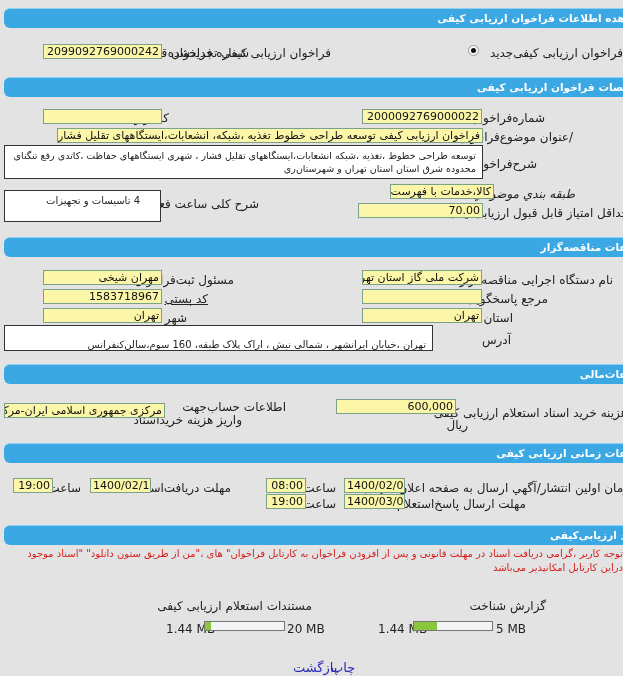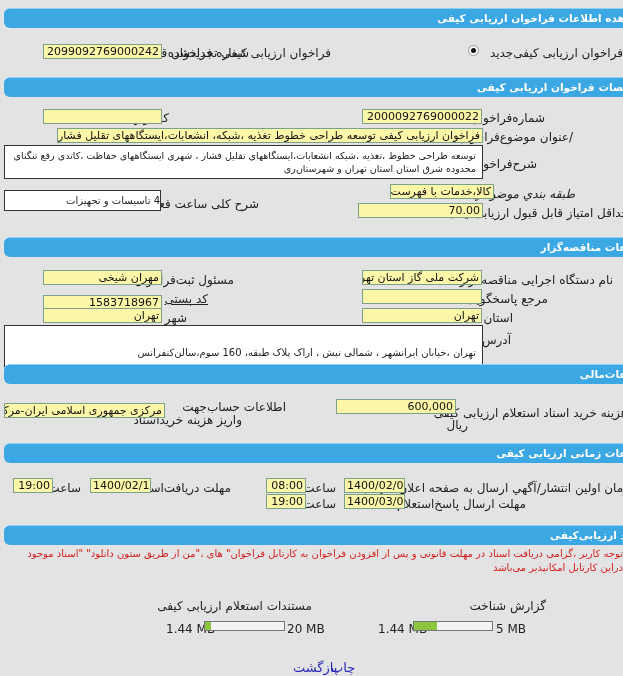--- a/index.html
+++ b/index.html
@@ -75,39 +75,39 @@
 <div class="lbl" style="right:50px; top:130px;">/عنوان  موضوع‌فراخوان</div>
 <div class="fld rtl" style="left:57px; top:128px; width:426px;">فراخوان ارزیابی کیفی توسعه طراحی خطوط تغذیه ،شبکه، انشعابات،ایستگاههای تقلیل فشار شهری</div>
 <div class="lbl" style="right:86px; top:157px;">شرح‌فراخوان</div>
 <div class="box" style="left:4px; top:145px; width:479px; height:34px; font-size:9.5px;">توسعه طراحی خطوط ،تغذیه ،شبکه  انشعابات،ایستگاههای تقلیل فشار ، شهری  ایستگاههای حفاظت ،کاتدی رفع  تنگنای محدوده شرق  استان استان تهران و  شهرستان‌ری</div>
 
 <div class="lbl" style="right:48px; top:187px;font-style:italic;">طبقه  بندي  موضوعي</div>
 <div class="fld rtl" style="left:362px; top:184px; width:104px;margin-left:28px;">کالا،خدمات با فهرست بها</div>
 <div class="lbl" style="right:-6px; top:206px;">حداقل  امتیاز قابل قبول  ارزیابی‌کیفی</div>
 <div class="fld" style="left:358px; top:203px; width:125px;">70.00</div>
 <div class="lbl" style="right:364px; top:197px;">شرح کلی ساعت فعالیت</div>
-<div class="box" style="left:4px; top:190px; width:157px; height:21px; padding:3px 0;">4  تاسیسات و تجهیزات</div>
+<div class="box" style="left:4px; top:190px; width:157px; height:32px; padding:3px 20px;">4  تاسیسات و تجهیزات</div>
 
 <div class="bar" style="top:237px;">
   <span style="right:-4px;">اطلاعات مناقصه‌گزار</span>
 </div>
 <div class="lbl" style="right:10px; top:273px;">نام دستگاه اجرایی  مناقصه‌گزار</div>
 <div class="fld rtl" style="left:362px; top:270px; width:120px;">شرکت ملی گاز استان تهران</div>
 <div class="lbl" style="right:389px; top:273px;">مسئول  ثبت‌فراخوان</div>
 <div class="fld" style="left:43px; top:270px; width:119px;">مهران شیخی</div>
 <div class="lbl" style="right:75px; top:292px;">مرجع پاسخگویی</div>
 <div class="fld" style="left:362px; top:289px; width:120px;"></div>
 <div class="lbl" style="right:415px; top:292px;text-decoration:underline;">کد پستی</div>
-<div class="fld" style="left:43px; top:289px; width:119px;margin-top:6px;">1583718967</div>
+<div class="fld" style="left:43px; top:289px; width:119px;">1583718967</div>
 <div class="lbl" style="right:110px; top:311px;">استان</div>
 <div class="fld" style="left:362px; top:308px; width:120px;">تهران</div>
 <div class="lbl" style="right:436px; top:311px;">شهر</div>
 <div class="fld" style="left:43px; top:308px; width:119px;">تهران</div>
 <div class="lbl" style="right:112px; top:333px;">آدرس</div>
-<div class="box" style="left:4px; top:325px; width:479px; height:22px; padding:20px 6px;">تهران ،خیابان  ایرانشهر ، شمالی نبش ، اراک پلاک طبقه، 160  سوم،سالن‌کنفرانس</div>
+<div class="box" style="left:4px; top:325px; width:429px; height:22px; padding:12px 6px;">تهران ،خیابان  ایرانشهر ، شمالی نبش ، اراک پلاک طبقه، 160  سوم،سالن‌کنفرانس</div>
 
 <div class="bar" style="top:364px;">
   <span style="right:-4px;">اطلاعات‌مالی</span>
 </div>
 <div class="lbl" style="right:-4px; top:406px;">هزینه خرید اسناد استعلام  ارزیابی کیفی</div>
 <div class="fld" style="left:336px; top:399px; width:120px;">600,000</div>
 <div class="lbl" style="right:155px; top:418px;">ریال</div>
 <div class="lbl" style="right:337px; top:400px;">اطلاعات حساب‌جهت</div>
 <div class="lbl" style="right:381px; top:413px;margin-left:14px;">واریز  هزینه خرید‌اسناد</div>
 <div class="fld rtl" style="left:4px; top:403px; width:161px;">مرکزی جمهوری اسلامی ایران-مرکزی-14242</div>

